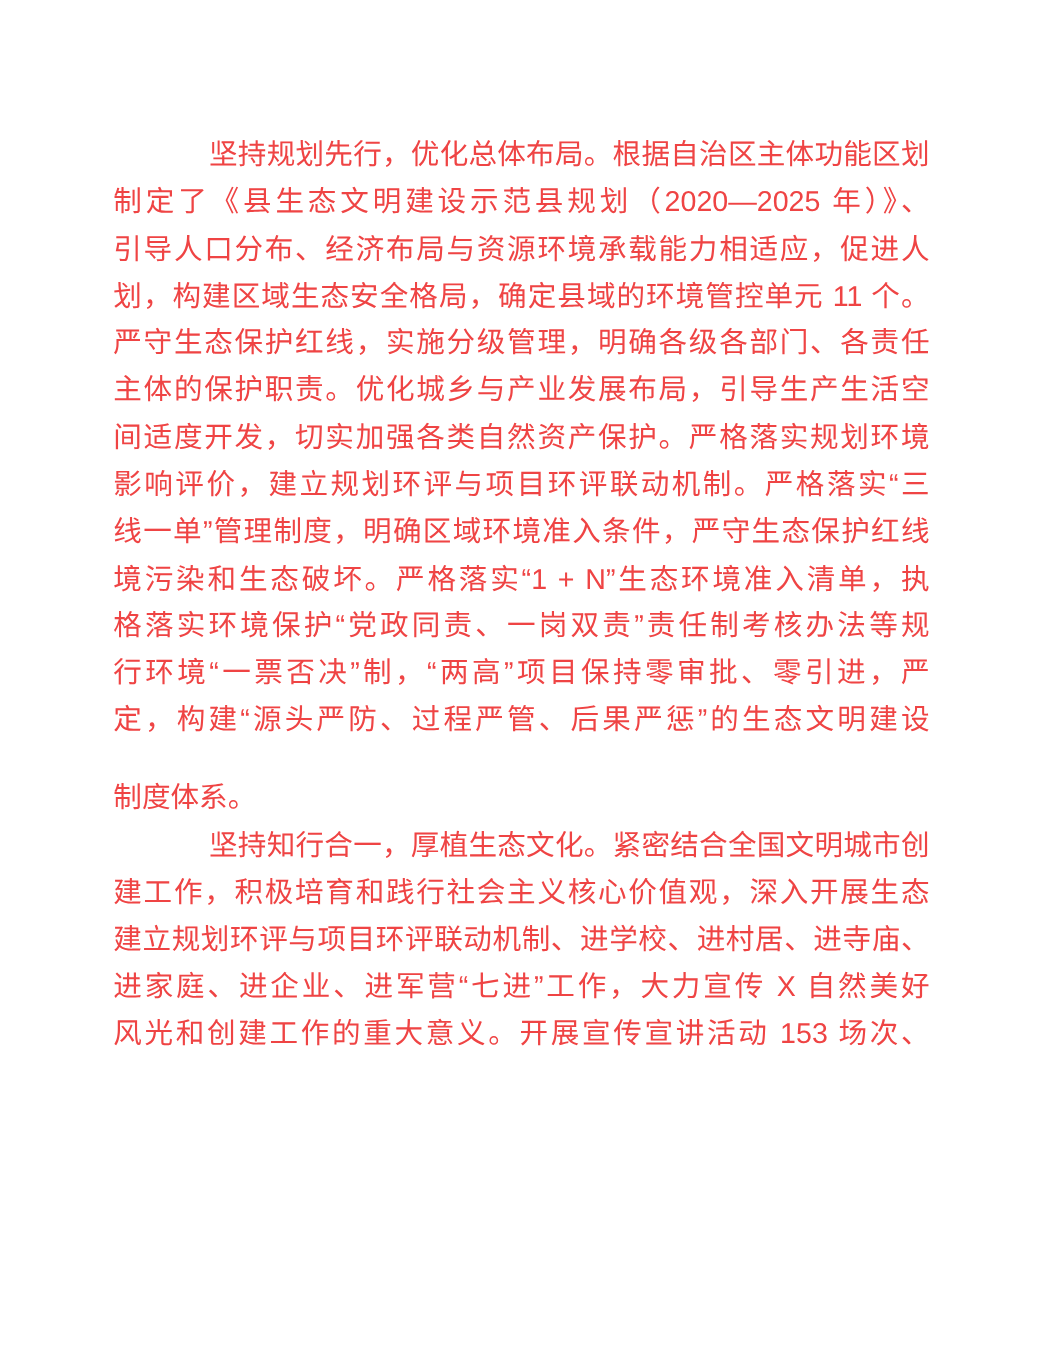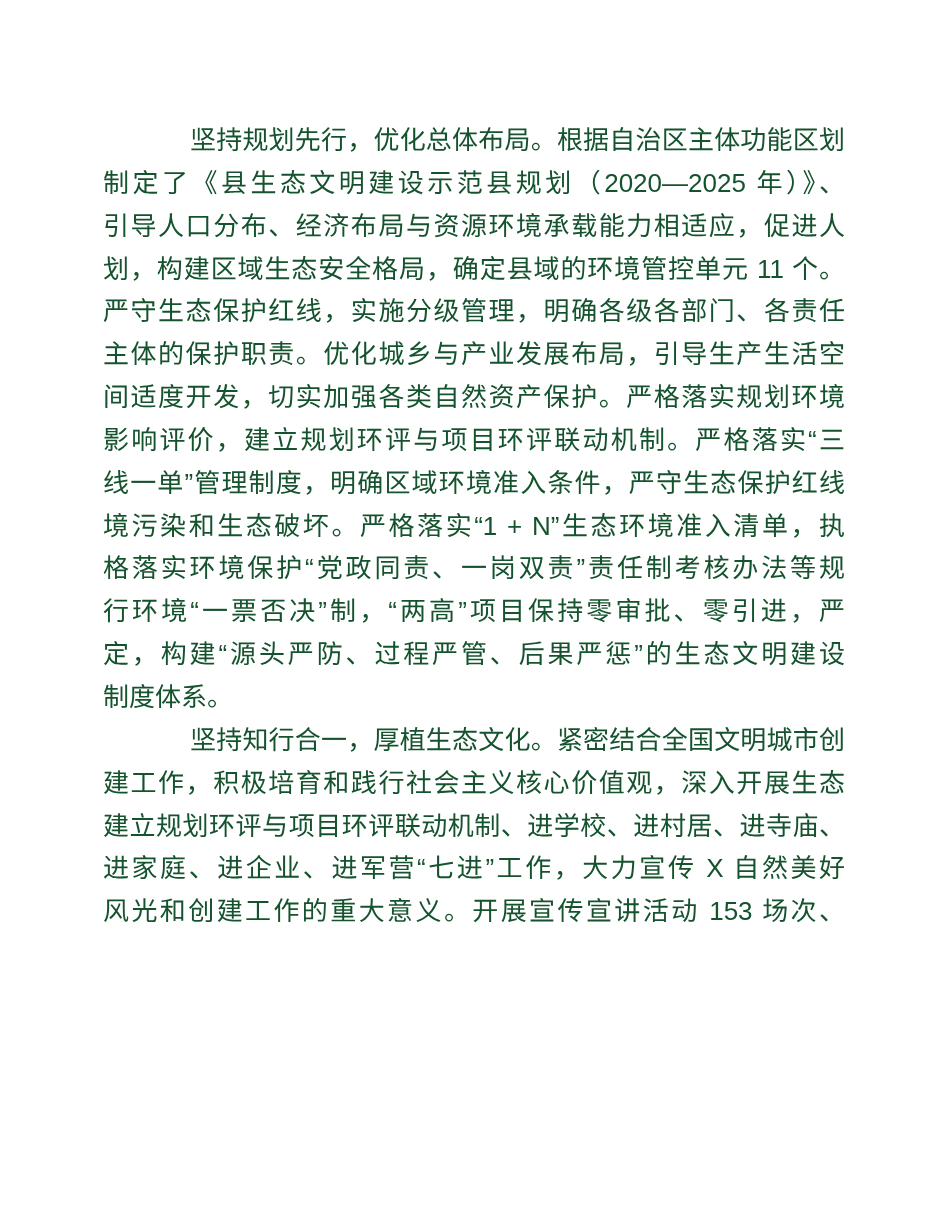--- a/index.html
+++ b/index.html
@@ -12,21 +12,21 @@
     width: 950px;
     height: 1230px;
     background: #ffffff;
     overflow: hidden;
   }
   .text-block {
     position: absolute;
     left: 103px;
     top: 119px;
     width: 742px;
-    color: #14532d;
+    color: #ef4444;
     font-family: "Liberation Sans", sans-serif;
     font-size: 26px;
     line-height: 42.85px;
     font-weight: 400;
   }
   .paragraph {
     margin: 0;
     padding: 0;
   }
   .line {
@@ -34,20 +34,21 @@
     overflow: hidden;
     text-align: justify;
     text-align-last: justify;
     white-space: normal;
   }
   .line.indent {
     text-indent: 87px;
   }
   .line.para-end {
     text-align-last: left;
+    margin-top: 28px;
   }
 </style>
 </head>
 <body>
 
 <div class="page">
   <div class="text-block">
 
     <div class="paragraph">
       <div class="line indent">坚持规划先行，优化总体布局。根据自治区主体功能区划</div>

